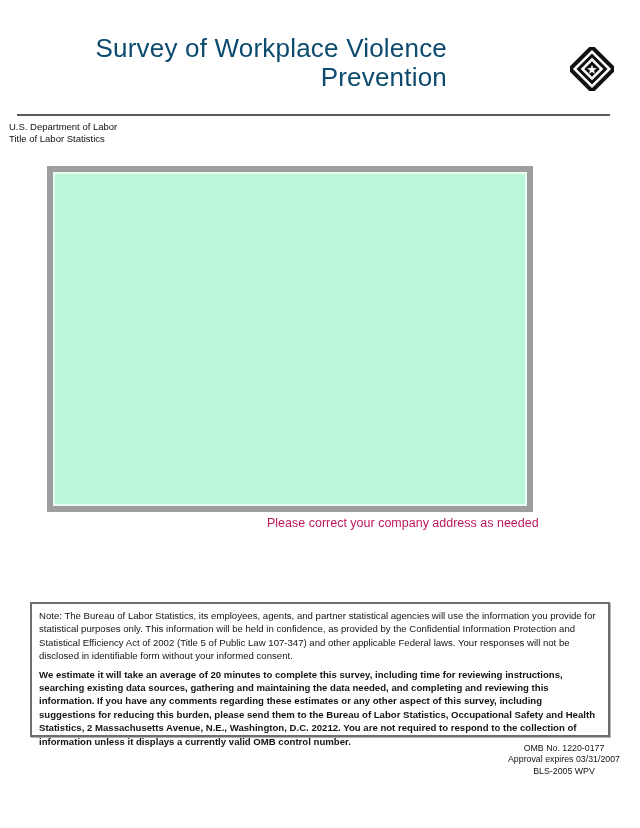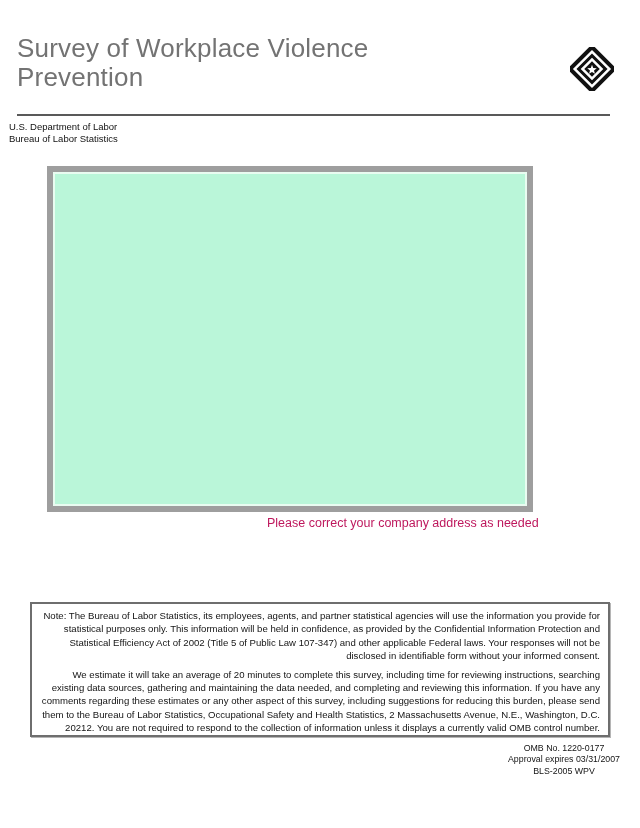--- a/index.html
+++ b/index.html
@@ -17,22 +17,23 @@
   }
   .page-title {
     position: absolute;
     left: 17px;
     top: 34px;
     width: 430px;
     margin: 0;
     font-size: 26px;
     line-height: 29px;
     font-weight: 400;
-    color: #737373;
+    color: #0c4a6e;
     letter-spacing: 0.2px;
+    text-align: right;
   }
   .dol-logo {
     position: absolute;
     left: 570px;
     top: 47px;
     width: 44px;
     height: 44px;
   }
   .header-rule {
     position: absolute;
@@ -76,22 +77,22 @@
     width: 580px;
     height: 135px;
     box-sizing: border-box;
     border: 2px solid #6e6e6e;
     box-shadow: 1px 1px 0 #b5b5b5;
     padding: 5px 8px 0 7px;
     font-size: 9.6px;
     line-height: 13.4px;
     color: #141414;
   }
-  .notice-box p { margin: 0 0 5px 0; text-align: right; }
-  .notice-box p:last-child { margin-bottom: 0; }
+  .notice-box p { margin: 0 0 5px 0; }
+  .notice-box p:last-child { margin-bottom: 0; font-weight: bold; }
   .omb-block {
     position: absolute;
     left: 508px;
     top: 743px;
     font-size: 8.8px;
     line-height: 11.4px;
     color: #141414;
     text-align: center;
   }
 </style>
@@ -110,21 +111,21 @@
         <rect x="16.5" y="16.5" width="11" height="11" fill="#111111"></rect>
       </g>
       <polygon fill="#ffffff" points="22,17.8 23.23,21.1 26.76,21.25 24,23.45 24.94,26.85 22,24.9 19.06,26.85 20,23.45 17.24,21.25 20.77,21.1"></polygon>
     </svg>
   </div>
 
   <div class="header-rule"></div>
 
   <div class="agency-block">
     <div>U.S. Department of Labor</div>
-    <div>Bureau of Labor Statistics</div>
+    <div>Title of Labor Statistics</div>
   </div>
 
   <div class="address-box"></div>
 
   <div class="address-caption">Please correct your company address as needed</div>
 
   <div class="notice-box">
     <p>Note: The Bureau of Labor Statistics, its employees, agents, and partner statistical agencies will use the information you provide for statistical purposes only.  This information will be held in confidence, as provided by the Confidential Information Protection and Statistical Efficiency Act of 2002 (Title 5 of Public Law 107-347) and other applicable Federal laws.  Your responses will not be disclosed in identifiable form without your informed consent.</p>
     <p>We estimate it will take an average of 20 minutes to complete this survey, including time for reviewing instructions, searching existing data sources, gathering and maintaining the data needed, and completing and reviewing this information. If you have any comments regarding these estimates or any other aspect of this survey, including suggestions for reducing this burden, please send them to the Bureau of Labor Statistics, Occupational Safety and Health Statistics, 2 Massachusetts Avenue, N.E., Washington, D.C. 20212. You are not required to respond to the collection of information unless it displays a currently valid OMB control number.</p>
   </div>

